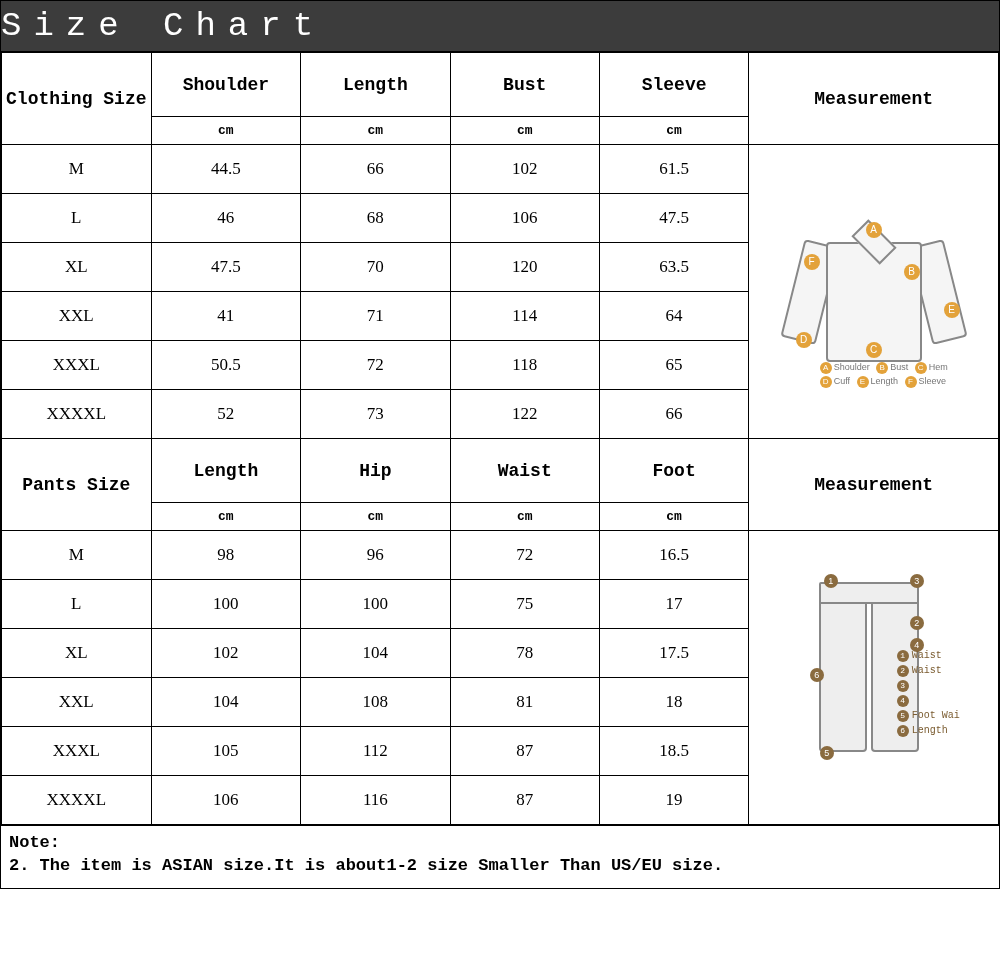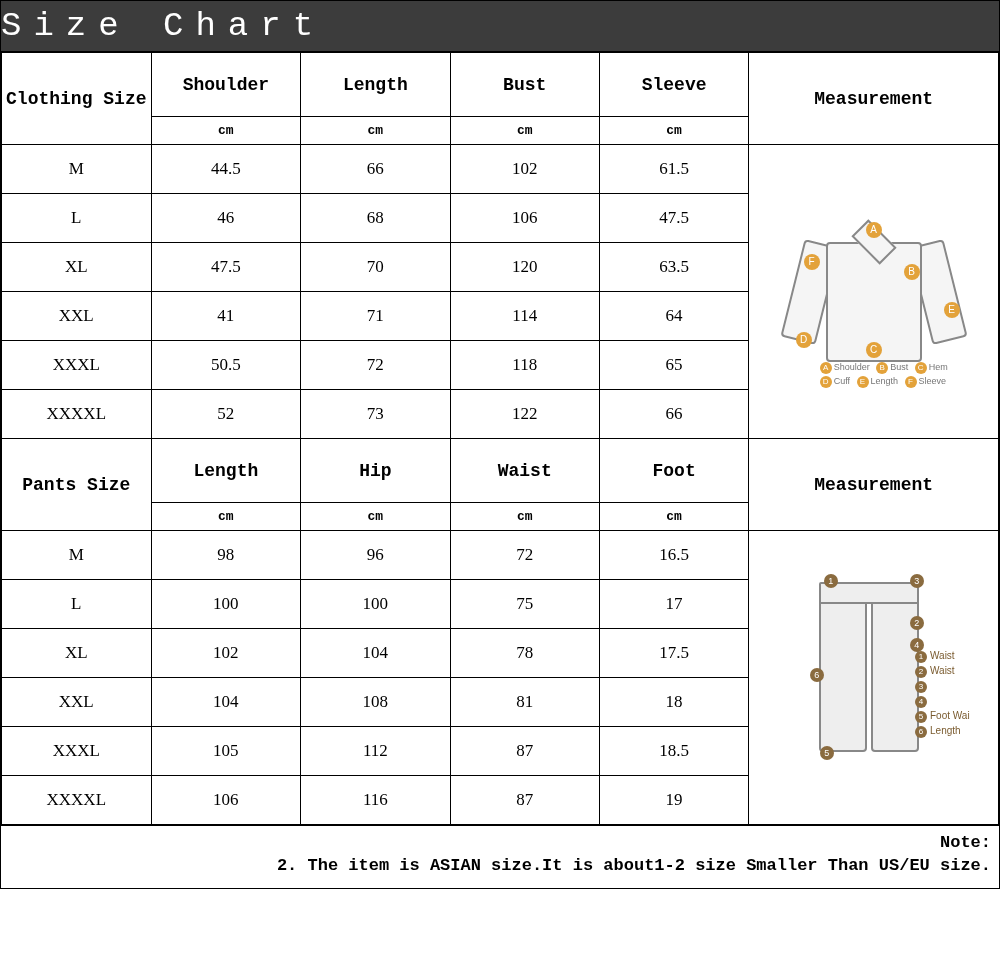--- a/index.html
+++ b/index.html
@@ -75,30 +75,30 @@
   .shirt-sleeve-r { position:absolute; left:146px; top:50px; width:36px; height:100px; border:2px solid #888; background:#f5f5f5; transform:rotate(-14deg); border-radius:4px;}
   .badge { position:absolute; width:16px; height:16px; border-radius:50%; background:#e3a23a; color:#fff; font-size:10px; line-height:16px; text-align:center; font-family:sans-serif; }
   .legend-s { position:absolute; left:6px; bottom:4px; right:6px; font-size:9px; color:#777; line-height:14px; font-family:sans-serif; text-align:left;margin-left:36px;}
   .legend-s span.b { display:inline-block; width:12px; height:12px; border-radius:50%; background:#e3a23a; color:#fff; font-size:8px; line-height:12px; text-align:center; margin-right:2px; margin-left:4px;}
   
   .pants-dg { position: relative; width: 200px; height: 220px; margin: 0 auto; }
   .pants-waist { position:absolute; left:45px; top:14px; width:100px; height:22px; border:2px solid #888; background:#eee; border-radius:2px;}
   .pants-leg-l { position:absolute; left:45px; top:34px; width:48px; height:150px; border:2px solid #888; background:#eee; border-radius:0 0 4px 4px;}
   .pants-leg-r { position:absolute; left:97px; top:34px; width:48px; height:150px; border:2px solid #888; background:#eee; border-radius:0 0 4px 4px;}
   .p-badge { position:absolute; width:14px; height:14px; border-radius:50%; background:#8a6b3f; color:#fff; font-size:9px; line-height:14px; text-align:center; font-family:sans-serif; }
-  .legend-p { position:absolute; right:4px; top:80px; font-size:10px; color:#7a5b2f; font-family:Liberation Sans, sans-serif; text-align:left; line-height:15px;}
+  .legend-p { position:absolute; right:14px; top:80px; font-size:10px; color:#7a5b2f; font-family:Liberation Mono, monospace; text-align:left; line-height:15px;}
   .legend-p div span.nb { display:inline-block; width:12px; height:12px; border-radius:50%; background:#8a6b3f; color:#fff; font-size:8px; line-height:12px; text-align:center; margin-right:3px;}
   .note-box {
     border-top: 1px solid #000;
     padding: 6px 8px 10px 8px;
     font-family: "Courier New", monospace;
     font-size: 17px;
     font-weight: bold;
     line-height: 1.35;
-    text-align: right;
+    text-align: left;
   }
 </style>
 </head>
 <body>
 
 <div class="wrap">
 
   <div class="title-bar">Size  Chart</div>
 
   <table>

